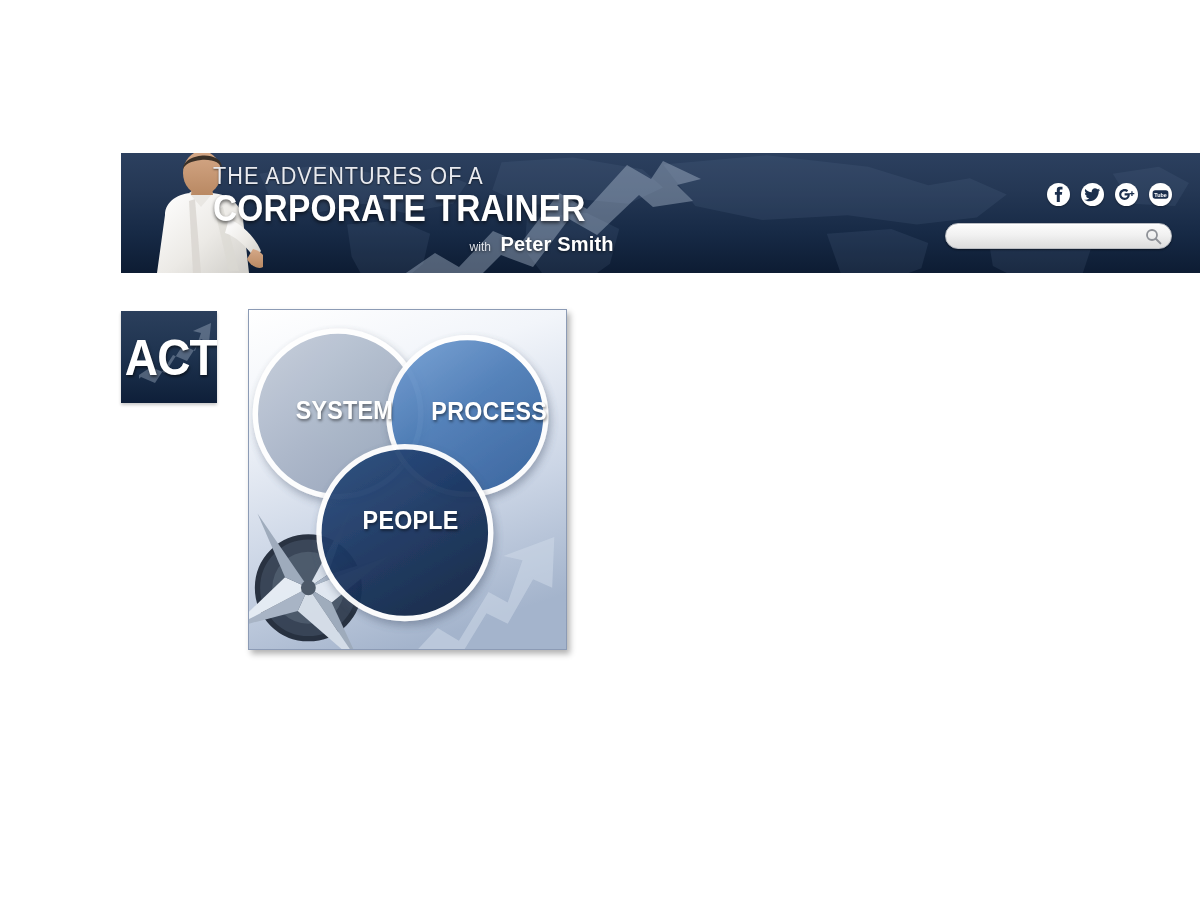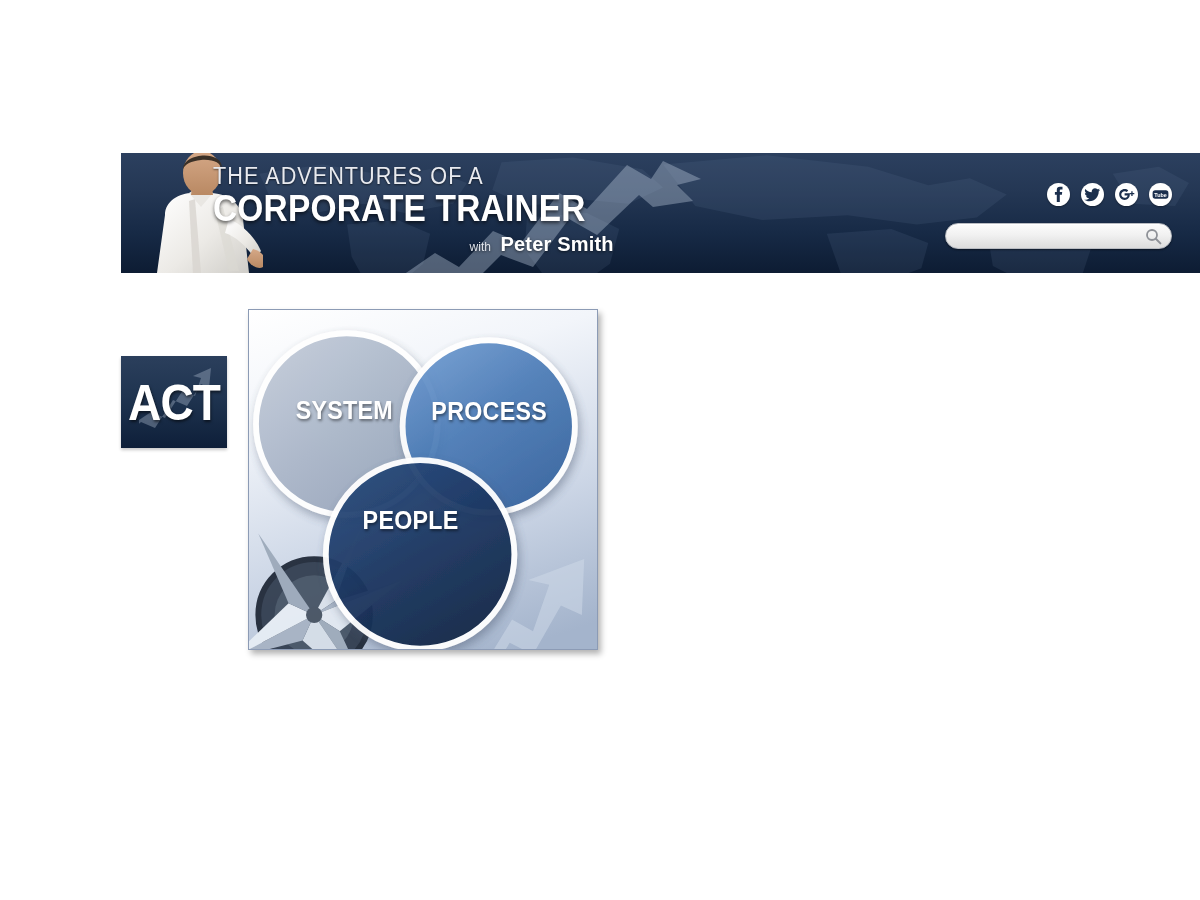--- a/index.html
+++ b/index.html
@@ -169,28 +169,27 @@
     align-items: center;
     justify-content: center;
     padding-right: 6px;
   }
 
   
   .act-badge {
     position: absolute;
     left: 121px;
     top: 311px;
-    width: 106px;
+    width: 96px;
     height: 92px;
     background: linear-gradient(180deg, #2b3f5c 0%, #203452 40%, #132betc 100%);
     background: linear-gradient(180deg, #2b3f5c 0%, #1f3450 45%, #0e1f39 100%);
     overflow: hidden;
     cursor: pointer;
     box-shadow: 0 2px 3px rgba(0,0,0,0.22);
-    margin-top: 45px;
   }
   .act-arrow {
     position: absolute;
     left: 18px;
     top: 6px;
     width: 80px;
     height: 80px;
     opacity: 0.42;
     pointer-events: none;
   }
@@ -208,21 +207,21 @@
     line-height: 1;
     transform: scaleX(0.92);
     text-shadow: 1px 2px 3px rgba(0,0,0,0.55);
   }
 
   
   .venn-card {
     position: absolute;
     left: 248px;
     top: 309px;
-    width: 350px;
+    width: 319px;
     height: 341px;
     border: 1px solid #8c9bb5;
     background: linear-gradient(180deg, #ffffff 0%, #f4f7fb 24%, #d3dcea 62%, #a9b8ce 100%);
     box-shadow: 3px 4px 6px rgba(0,0,0,0.30);
     overflow: hidden;
     cursor: pointer;
   }
   .venn-stage {
     position: absolute;
     inset: 0;

